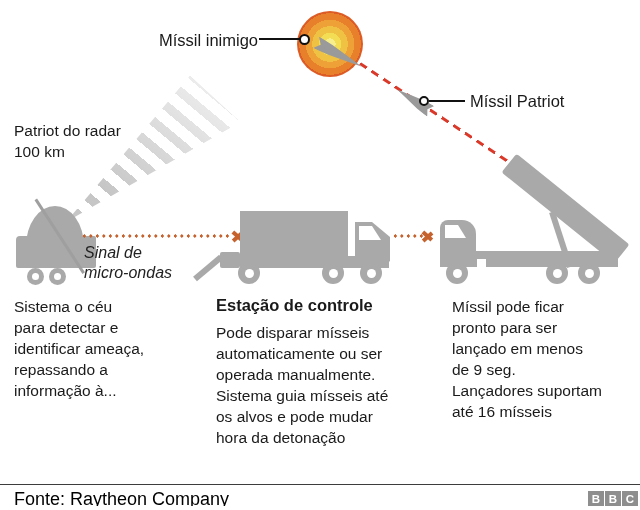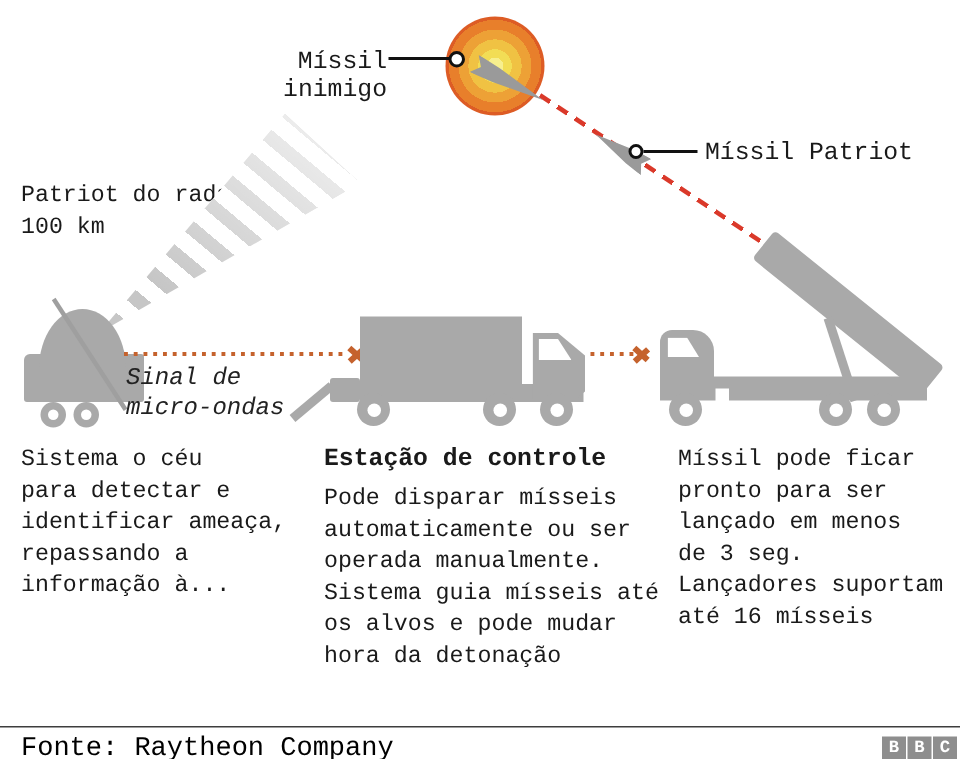--- a/index.html
+++ b/index.html
@@ -1,18 +1,18 @@
 <!DOCTYPE html>
 <html><head>
 <meta charset="utf-8">
 <style>
   html,body { margin:0; padding:0; background:#fff; }
   .canvas {
     position:relative; width:640px; height:506px; background:#ffffff;
-    font-family:Liberation Mono, monospace; color:#1a1a1a; overflow:hidden;
+    font-family:Liberation Sans, sans-serif; color:#1a1a1a; overflow:hidden;
   }
   .abs { position:absolute; }
 
   
   .explosion {
     left:297px; top:11px; width:66px; height:66px; border-radius:50%;
     background: radial-gradient(circle,
       #f7ef8e 0 12%, #f2dd55 12% 24%, #f0c243 24% 38%, #eda136 38% 52%,
       #e87f2b 52% 66%, #dd5c25 66% 80%, #d04128 80% 100%);
   }
@@ -199,21 +199,21 @@
 automaticamente ou ser
 operada manualmente.
 Sistema guia mísseis até
 os alvos e pode mudar
 hora da detonação</p>
   </div>
   <div class="abs section sec3">
     <p>Míssil pode ficar
 pronto para ser
 lançado em menos
-de 3 seg.
+de 9 seg.
 Lançadores suportam
 até 16 mísseis</p>
   </div>
 
   <div class="abs foot-rule"></div>
   <div class="abs foot-src">Fonte: Raytheon Company</div>
   <div class="abs bbc">
     <div class="blk">B</div>
     <div class="blk">B</div>
     <div class="blk">C</div>

